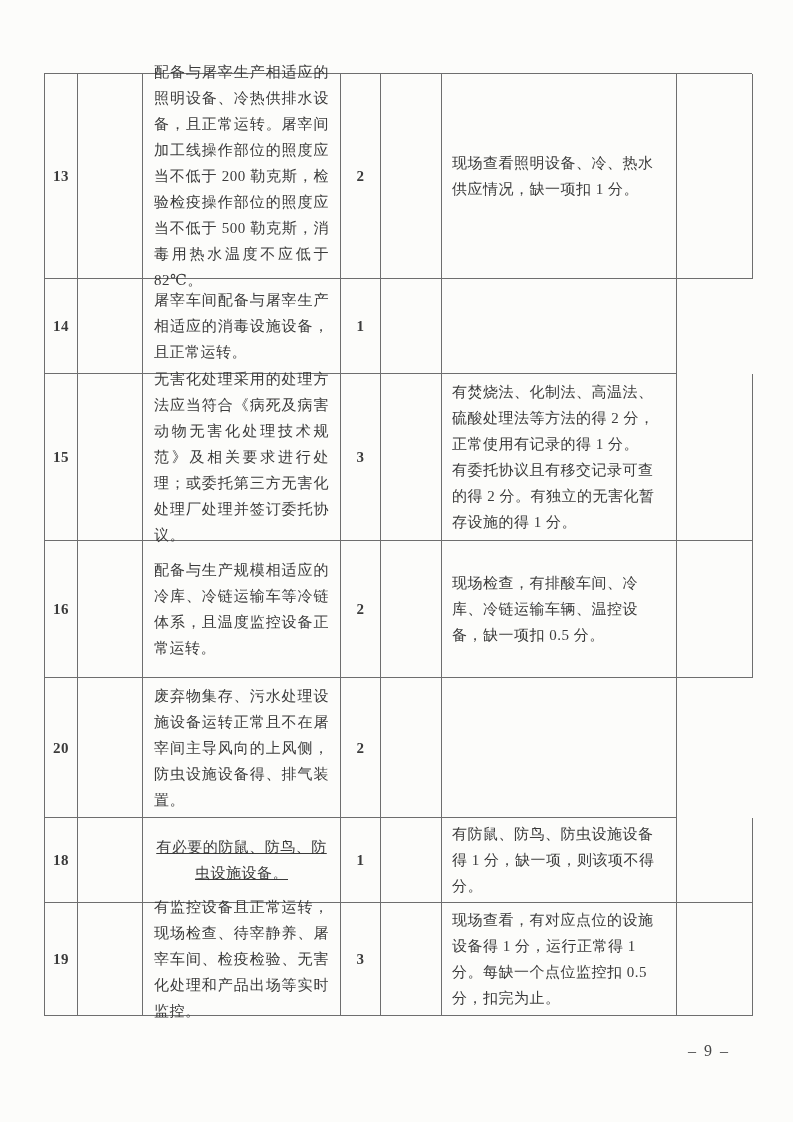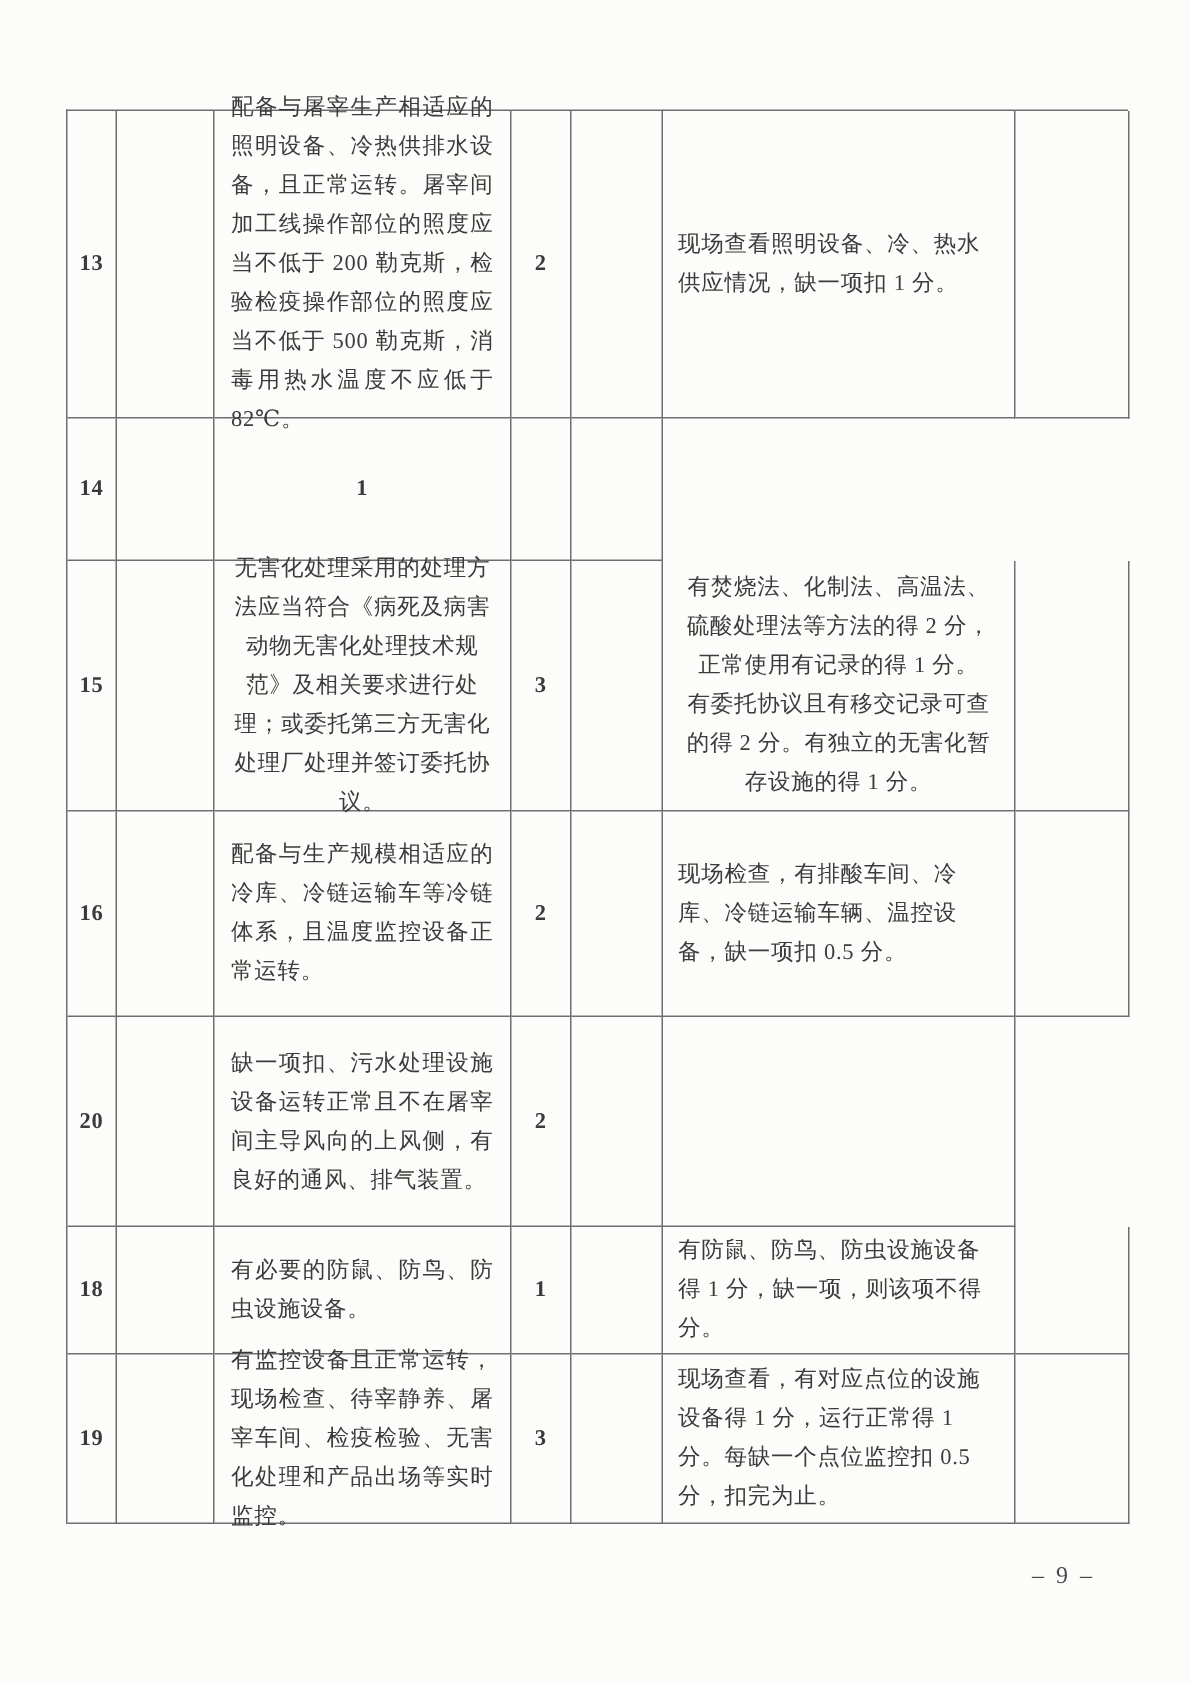--- a/index.html
+++ b/index.html
@@ -37,36 +37,38 @@
     border-bottom: 1px solid #6e6e6e;
     box-sizing: border-box;
     display: flex;
     align-items: center;
     font-size: 15px;
     line-height: 26px;
     letter-spacing: 0.5px;
   }
   .row-13 .cell { height: 205px; }
   .row-14 .cell { height: 95px;  }
-  .row-15 .cell { height: 167px; text-align: center; }
+  .row-15 .cell { height: 167px; }
   .row-16 .cell { height: 137px; }
   .row-17 .cell { height: 140px; }
   .row-18 .cell { height: 85px;  }
   .row-19 .cell { height: 113px; }
   .c-no, .c-score {
     justify-content: center;
     font-family: "Liberation Serif", serif;
     font-weight: bold;
   }
   .c-criteria {
     padding: 4px 11px;
     text-align: justify;
   }
   .c-criteria.center {
     justify-content: center;
+    text-align: center;
+    text-decoration: underline;
   }
   .c-method {
     padding: 4px 10px;
     text-align: left;
     white-space: pre-line;
   }
   .footer-page-number {
     position: absolute;
     top: 1042px;
     left: 688px;
@@ -89,20 +91,21 @@
       <div class="cell c-criteria">配备与屠宰生产相适应的照明设备、冷热供排水设备，且正常运转。屠宰间加工线操作部位的照度应当不低于 200 勒克斯，检验检疫操作部位的照度应当不低于 500 勒克斯，消毒用热水温度不应低于 82℃。</div>
       <div class="cell c-score">2</div>
       <div class="cell c-blank"></div>
       <div class="cell c-method">现场查看照明设备、冷、热水供应情况，缺一项扣 1 分。</div>
       <div class="cell c-blank"></div>
     </div>
 
     <div class="t-row row-14">
       <div class="cell c-no">14</div>
       <div class="cell c-blank"></div>
+      <div class="cell c-criteria">屠宰车间配备与屠宰生产相适应的消毒设施设备，且正常运转。</div>
       <div class="cell c-score">1</div>
       <div class="cell c-blank"></div>
       <div class="cell c-blank"></div>
     </div>
 
     <div class="t-row row-15">
       <div class="cell c-no">15</div>
       <div class="cell c-blank"></div>
       <div class="cell c-criteria">无害化处理采用的处理方法应当符合《病死及病害动物无害化处理技术规范》及相关要求进行处理；或委托第三方无害化处理厂处理并签订委托协议。</div>
       <div class="cell c-score">3</div>
@@ -118,21 +121,21 @@
       <div class="cell c-criteria">配备与生产规模相适应的冷库、冷链运输车等冷链体系，且温度监控设备正常运转。</div>
       <div class="cell c-score">2</div>
       <div class="cell c-blank"></div>
       <div class="cell c-method">现场检查，有排酸车间、冷库、冷链运输车辆、温控设备，缺一项扣 0.5 分。</div>
       <div class="cell c-blank"></div>
     </div>
 
     <div class="t-row row-17">
       <div class="cell c-no">20</div>
       <div class="cell c-blank"></div>
-      <div class="cell c-criteria">缺一项扣、污水处理设施设备运转正常且不在屠宰间主导风向的上风侧，有良好的通风、排气装置。</div>
+      <div class="cell c-criteria">废弃物集存、污水处理设施设备运转正常且不在屠宰间主导风向的上风侧，防虫设施设备得、排气装置。</div>
       <div class="cell c-score">2</div>
       <div class="cell c-blank"></div>
       <div class="cell c-blank"></div>
     </div>
 
     <div class="t-row row-18">
       <div class="cell c-no">18</div>
       <div class="cell c-blank"></div>
       <div class="cell c-criteria center">有必要的防鼠、防鸟、防虫设施设备。</div>
       <div class="cell c-score">1</div>

